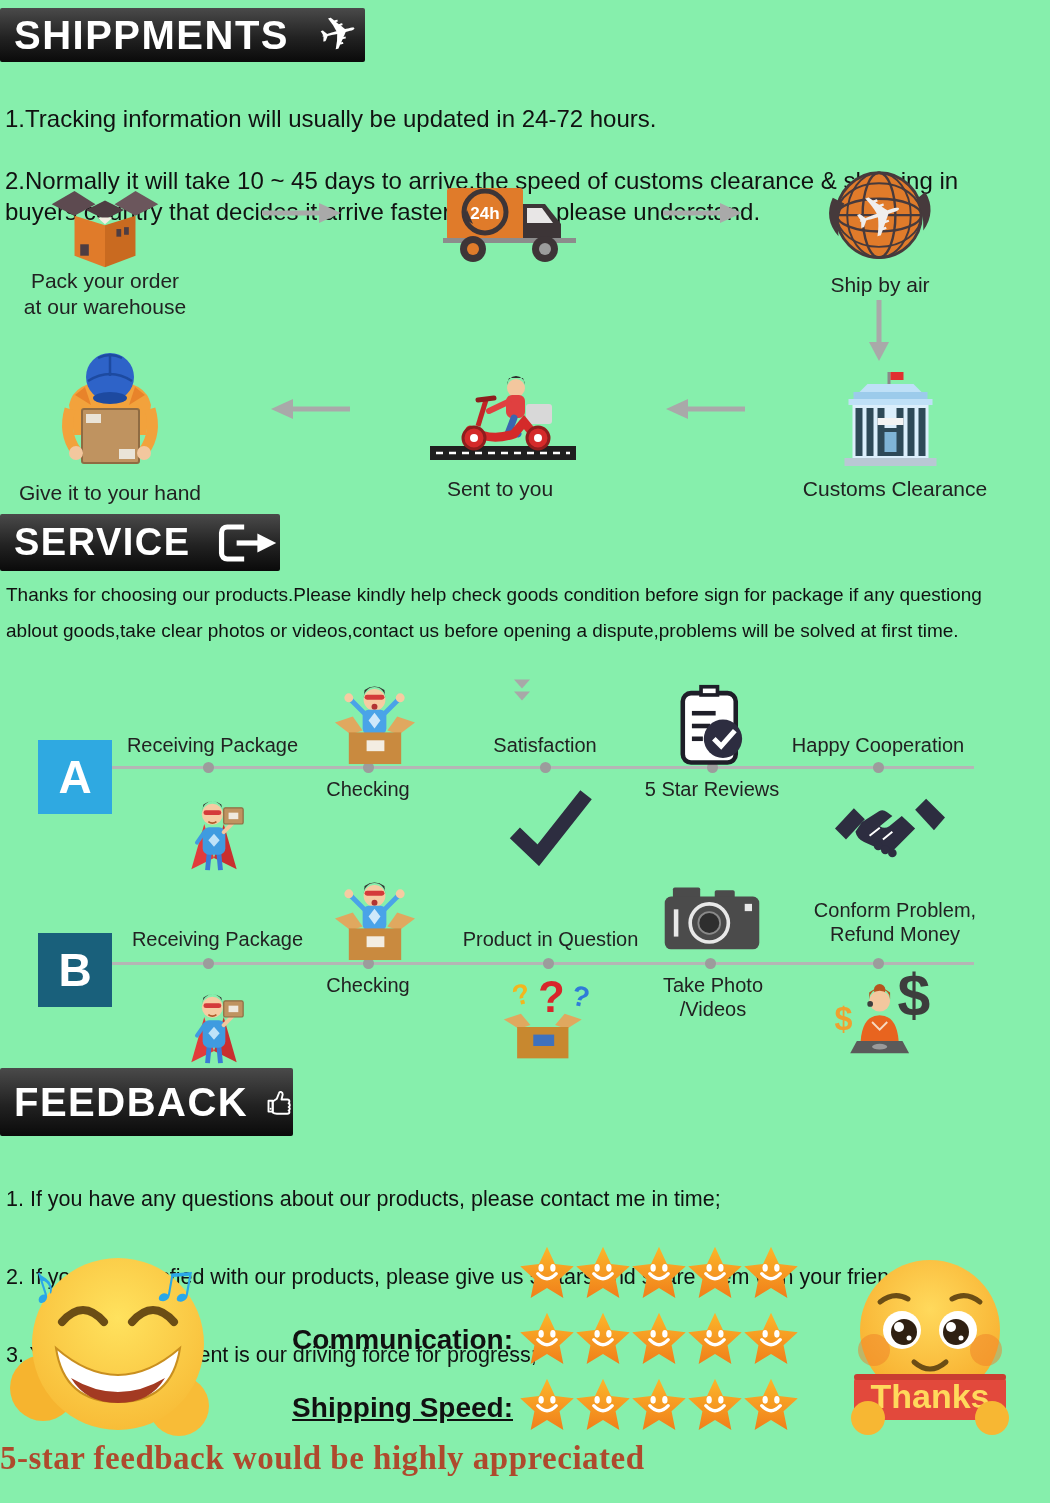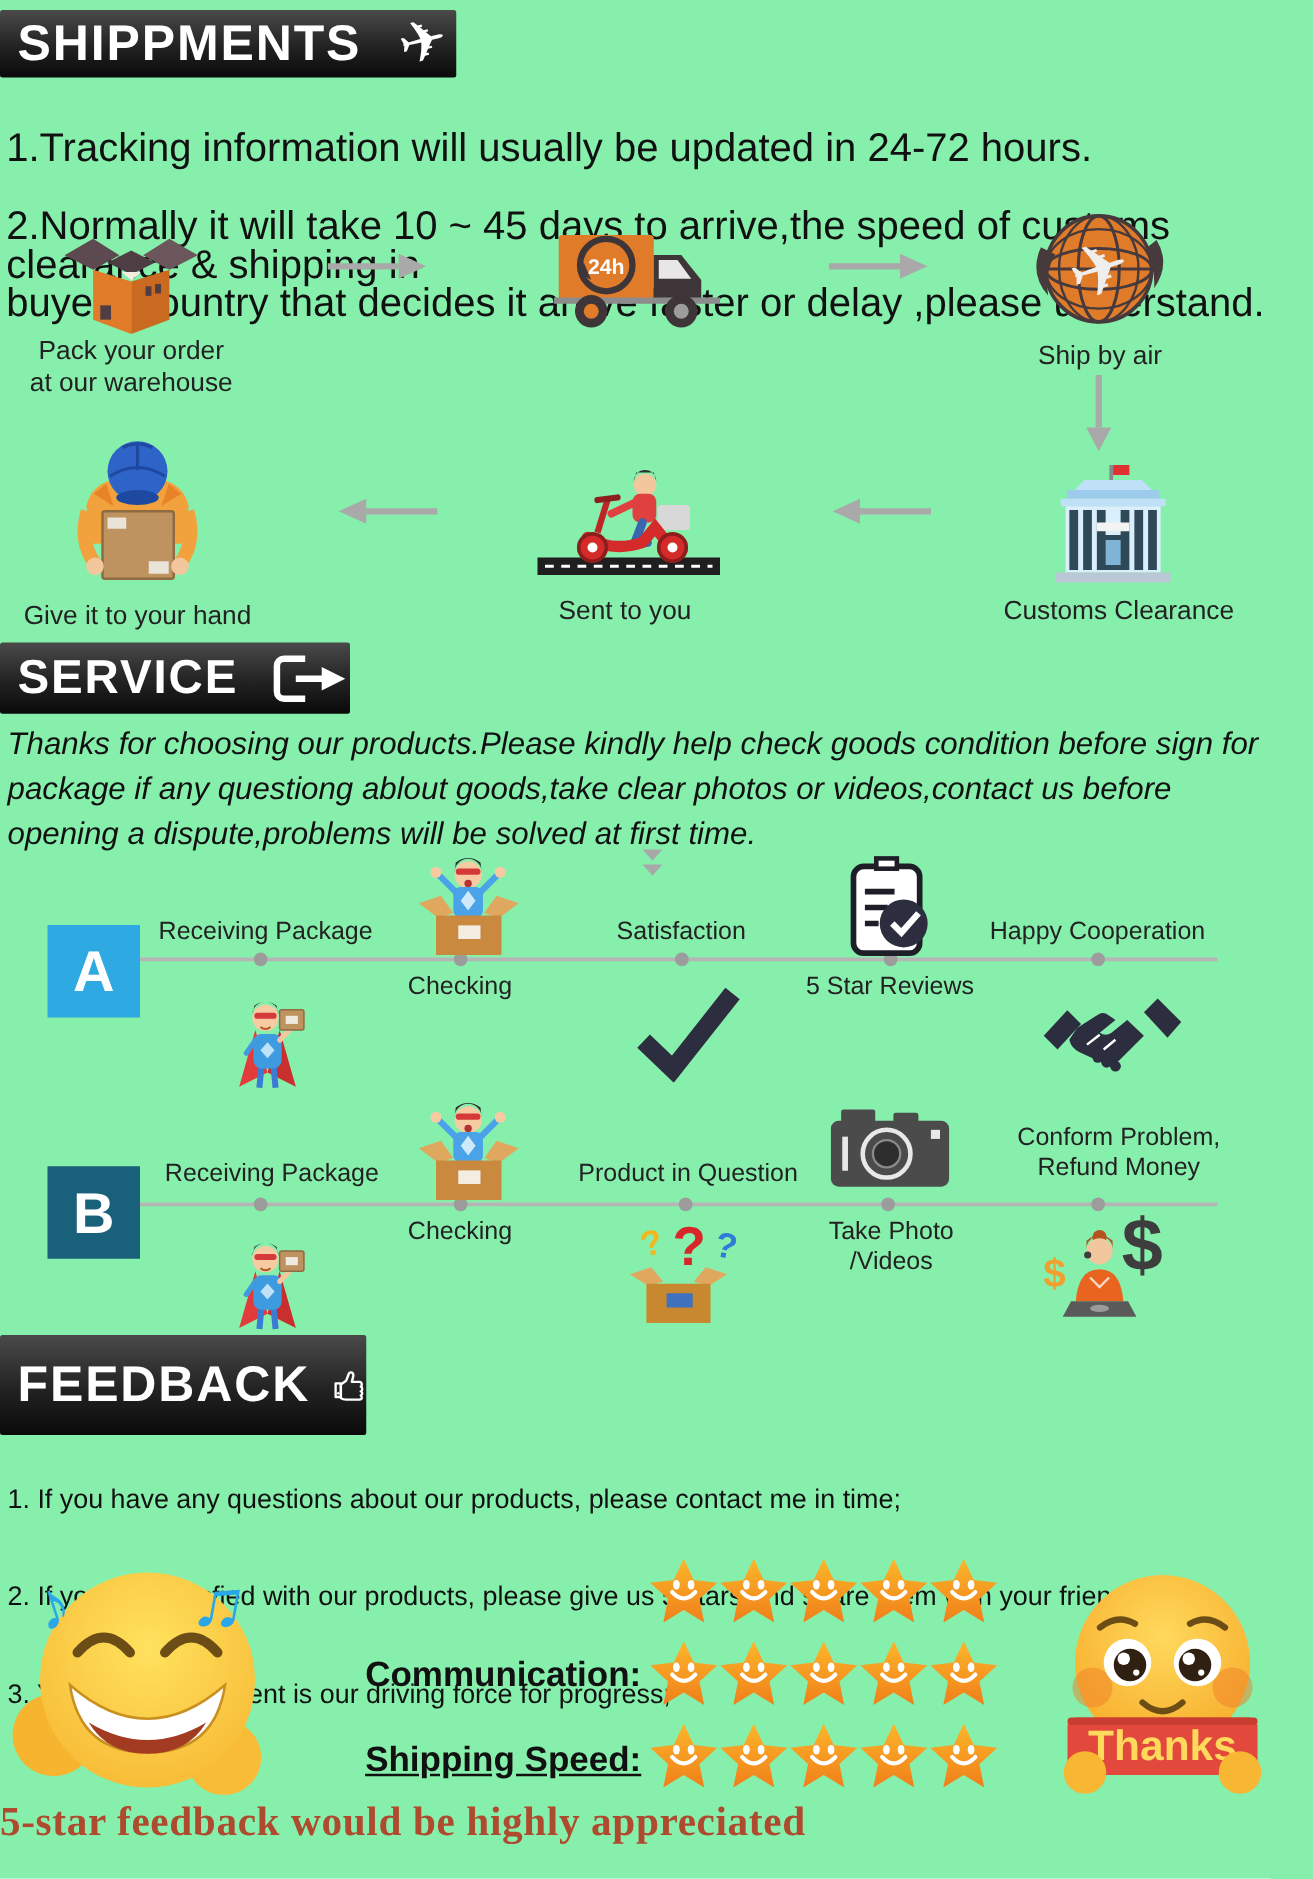--- a/index.html
+++ b/index.html
@@ -6,22 +6,22 @@
   .page{position:relative;width:1050px;height:1503px;background:#86efac;overflow:hidden;
         font-family:"Liberation Sans","DejaVu Sans",sans-serif;color:#1c1c1c;}
   .abs{position:absolute;}
   
   .banner{position:absolute;left:0;display:flex;align-items:center;color:#fff;
           background:linear-gradient(180deg,#4a4a4a 0%,#222 55%,#0a0a0a 100%);border-radius:2px;}
   .banner-title{font-weight:bold;letter-spacing:1.5px;padding-left:14px;}
   .banner-plane{display:inline-block;font-size:46px;transform:rotate(-14deg);margin-left:30px;margin-top:-4px;}
   
   .note-block{position:absolute;white-space:pre-line;}
-  .ship-notes{left:5px;top:72px;width:1040px;font-size:32px;line-height:31px;color:#111;}
-  .service-para{left:6px;top:577px;width:1026px;font-size:25px;line-height:36px;color:#111;font-style:italic;}
+  .ship-notes{left:5px;top:72px;width:1040px;font-size:24px;line-height:31px;color:#111;}
+  .service-para{left:6px;top:577px;width:1026px;font-size:19px;line-height:36px;color:#111;}
   .fb-notes{left:6px;top:1141px;width:1040px;font-size:21.5px;line-height:39px;color:#111;}
   
   .step-label{position:absolute;text-align:center;font-size:21px;line-height:26px;color:#222;white-space:pre-line;}
   
   .flow-square{position:absolute;width:74px;height:74px;display:flex;align-items:center;justify-content:center;
                color:#fff;font-size:46px;font-weight:bold;}
   .flow-line{position:absolute;height:3px;background:#b5b5b5;}
   .flow-dot{position:absolute;width:11px;height:11px;border-radius:50%;background:#9c9c9c;}
   .flow-label{position:absolute;text-align:center;font-size:20px;line-height:24px;color:#222;white-space:pre-line;}
   
@@ -343,21 +343,21 @@
     <circle cx="52" cy="26" r="6" fill="#b5541e"></circle>
     <circle cx="52" cy="38" r="11" fill="#f3c79e"></circle>
     <path d="M41 36 a11 11 0 0 1 22 0 l0-7 q-11-9-22 0 z" fill="#b5541e"></path>
     <circle cx="42" cy="41" r="3" fill="#3d3d3d"></circle>
     <path d="M32 80 q2-27 20-27 t20 27 z" fill="#e8641f"></path>
     <path d="M44 60 l8 8 8-8" stroke="#f7d9c2" stroke-width="2" fill="none"></path>
     <polygon points="28,80 76,80 83,93 21,93" fill="#5a5a5a"></polygon>
     <ellipse cx="52" cy="86" rx="8" ry="3" fill="#9a9a9a"></ellipse>
   </svg>
 
-  <div class="banner" style="top:1068px;width:293px;height:80px;">
+  <div class="banner" style="top:1068px;width:293px;height:68px;">
     <span class="banner-title" style="font-size:40px;">FEEDBACK</span>
     <svg width="58" height="56" viewBox="0 0 64 62" style="margin-left:18px;">
       <g fill="none" stroke="#fff" stroke-width="4.5" stroke-linejoin="round" stroke-linecap="round">
         <path d="M6 28 h10 v26 H6 z"></path>
         <path d="M16 50 V30 l10-7 5-13 q1-4 5-3 t4 6 l-3 12 h14 q5 0 5 5 0 3-2 4 q3 1 3 5 0 3-3 4 q3 1 3 4 0 3-3 4 q2 1 2 4 0 4-5 4 H26 q-6 0-10-3 z"></path>
       </g>
       <circle cx="11" cy="47" r="2.4" fill="#fff"></circle>
     </svg>
   </div>
 

